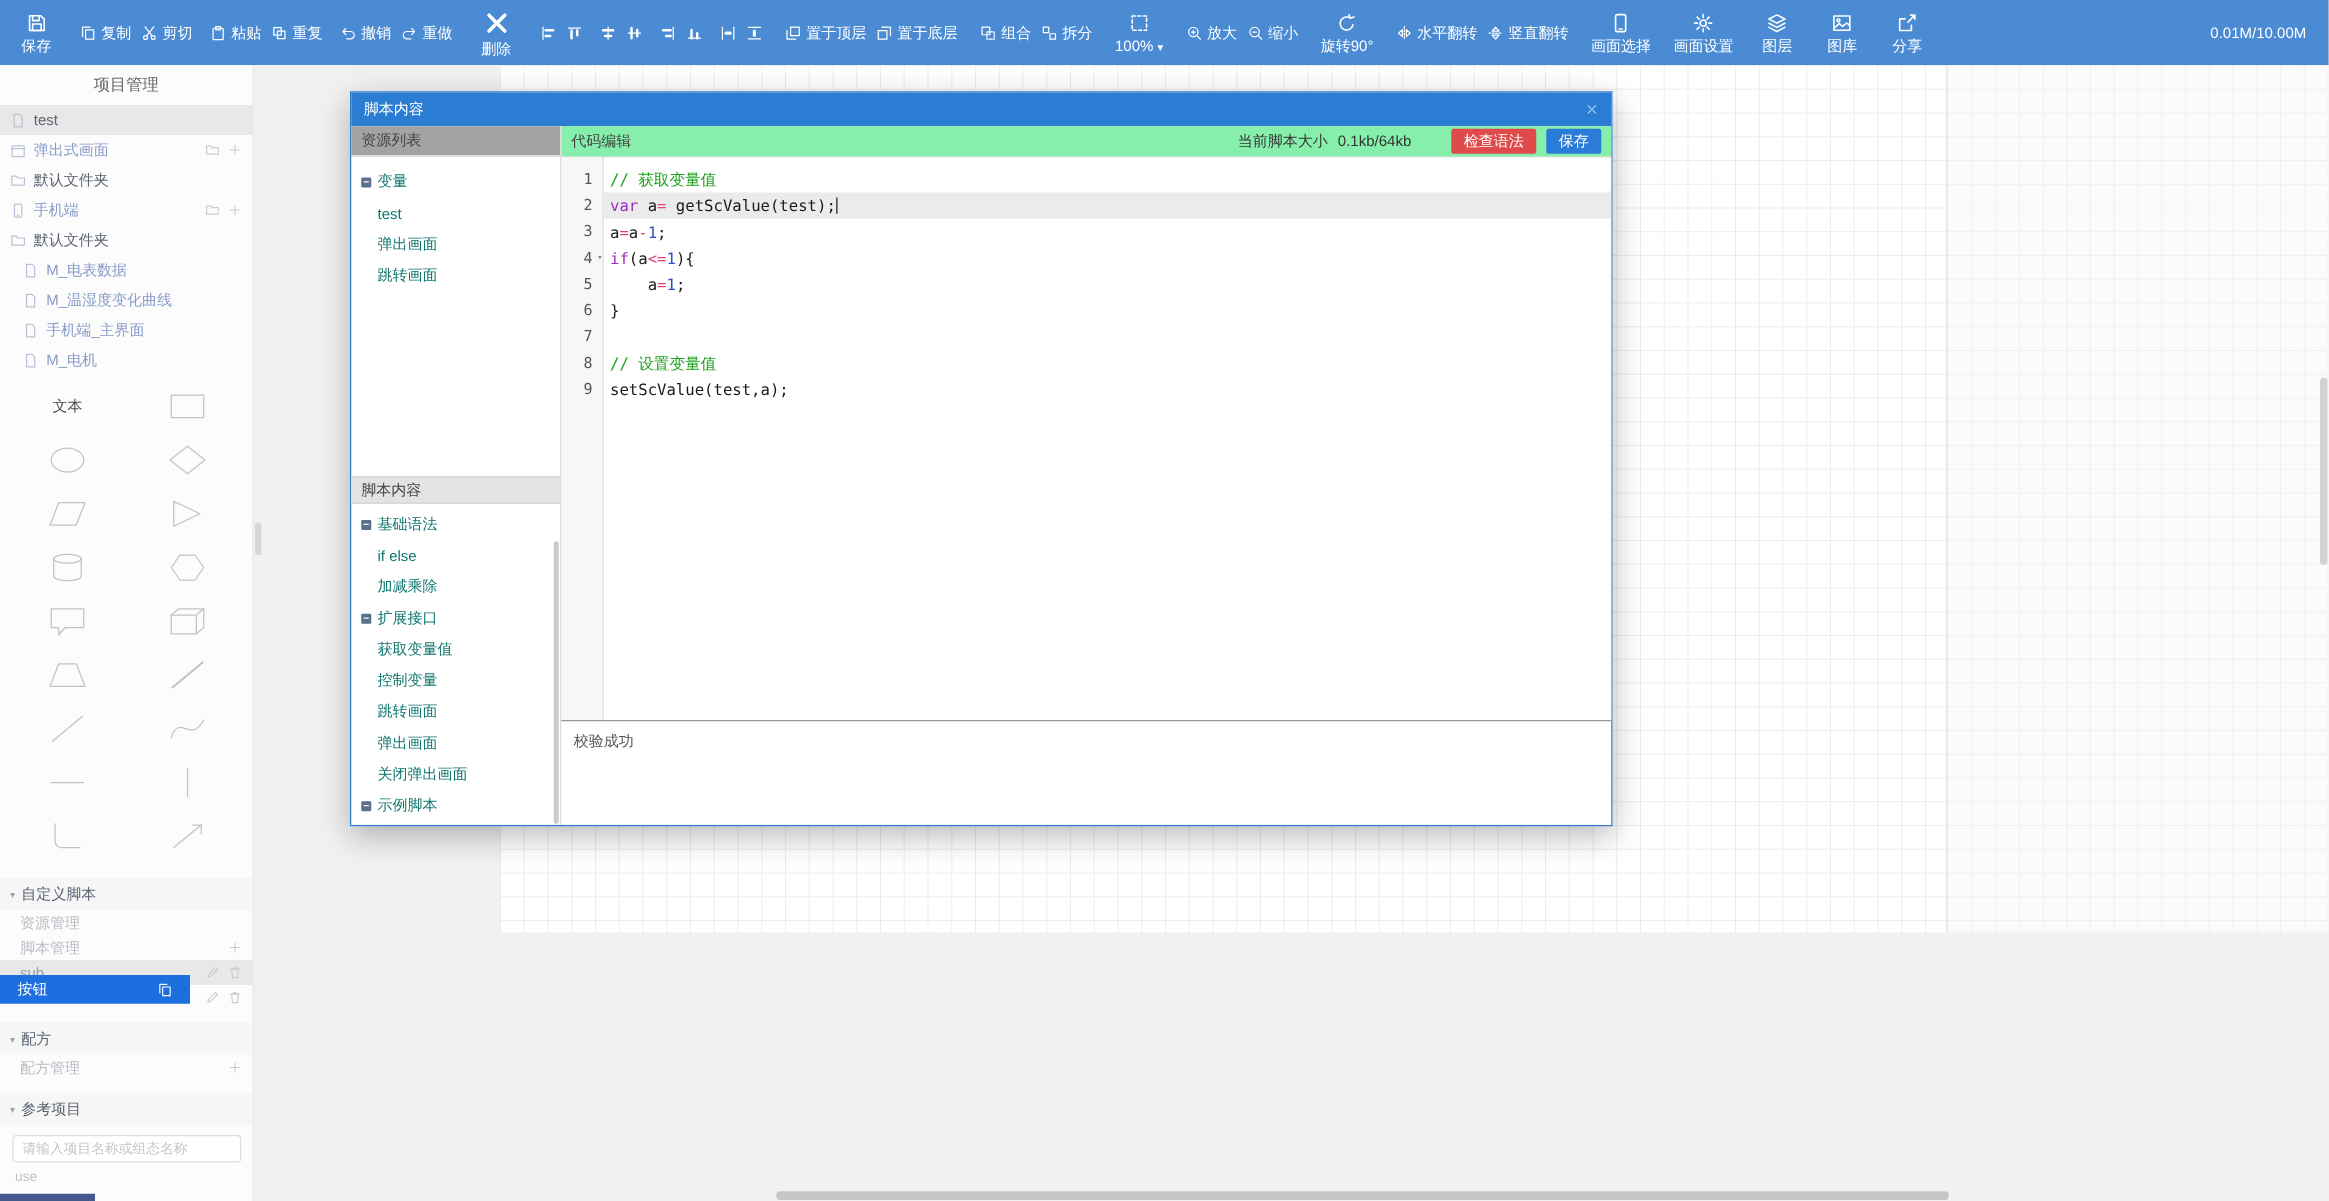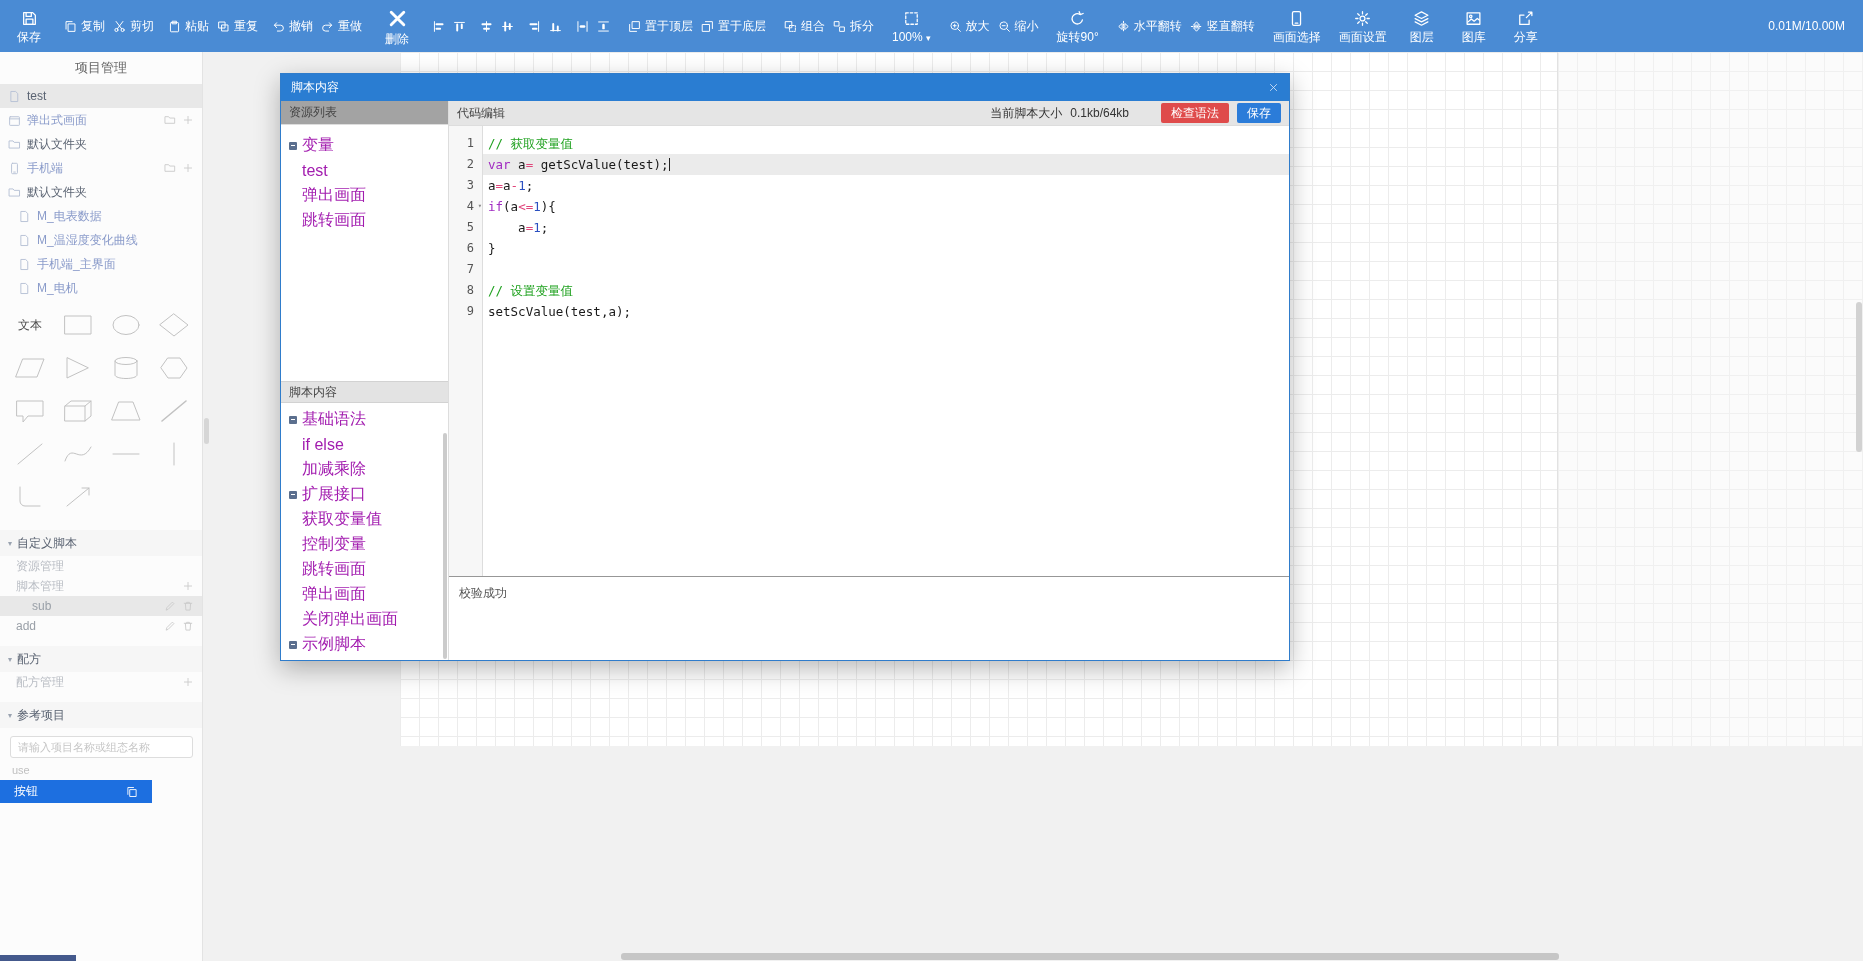--- a/index.html
+++ b/index.html
@@ -25,21 +25,21 @@
   .sb-title{height:32px;display:flex;align-items:center;justify-content:center;font-size:13px;color:#666}
   .sb-row{height:24px;display:flex;align-items:center;gap:6px;font-size:12px;color:#5a6372;padding:0 8px;cursor:pointer}
   .sb-row svg{width:13px;height:13px;color:#b8c2d6;flex:none}
   .sb-row.sel{background:#e8e8e8}
   .sb-row.accent{color:#8a9bca}
   .sb-row .grow{flex:1}
   .sb-row .act{display:flex}
   .sb-row .act svg{width:12px;height:12px;color:#cbcbcb}
   .sb-row.small{height:20px;color:#9aa0a8}
   .sb-row.small.muted{color:#b9bdc4}
-  .shape-grid{display:grid;grid-template-columns:repeat(4,1fr);row-gap:13px;padding:8px 4px 8px 6px;margin-top:2px}
+  .shape-grid{display:grid;grid-template-columns:repeat(2,1fr);row-gap:13px;padding:8px 4px 8px 6px;margin-top:2px}
   .shape-cell{display:flex;align-items:center;justify-content:center;height:30px;color:#c2c2c2;cursor:pointer}
   .shape-cell svg{width:36px;height:30px}
   .shape-cell.text{color:#4a4a4a;font-size:12px}
   .sb-sect{height:26px;display:flex;align-items:center;gap:5px;padding:0 8px;font-size:12px;color:#5a6372;background:#f6f6f6;margin-top:10px;cursor:pointer}
   .sect-caret{font-size:8px;color:#9aa3b0}
   .sb-input{display:block;margin:8px 10px 4px;width:183px;height:22px;border:1px solid #ddd;border-radius:3px;font-size:11px;padding:0 7px;color:#555;background:#fff;outline:none;font-family:inherit}
   .sb-input::placeholder{color:#c6c6c6}
   .partial{color:#c0c0c0;font-size:11px;height:16px;padding-left:12px;display:flex;align-items:center}
   .btn-bottom{position:absolute;left:0;top:728px;width:152px;height:23px;background:#1d6fe0;color:#fff;display:flex;align-items:center;justify-content:space-between;font-size:12px;padding:0 14px;cursor:pointer}
   .btn-bottom svg{width:12px;height:12px}
@@ -61,28 +61,28 @@
 
   
   .modal{position:absolute;left:280px;top:73px;width:1010px;height:588px;background:#fff;border:1px solid #2f7ccb;box-shadow:0 8px 24px rgba(0,0,0,.28);display:flex;flex-direction:column;z-index:10}
   .modal-header{height:27px;flex:none;background:#2a7dd2;display:flex;align-items:center;padding:0 10px;color:#fff;font-size:12px}
   .m-close{margin-left:auto;display:flex;cursor:pointer;color:#d9e7f8}
   .m-close svg{width:11px;height:11px}
   .modal-body{flex:1;display:flex;min-height:0}
   .res-panel{width:168px;flex:none;border-right:1px solid #ddd;display:flex;flex-direction:column;position:relative;min-height:0}
   .panel-bar{height:24px;flex:none;background:#a3a3a3;border-bottom:1px solid #ddd;display:flex;align-items:center;padding:0 8px;font-size:12px;color:#444}
   .res-tree{height:256px;flex:none;padding-top:8px}
-  .tree-row{height:25px;display:flex;align-items:center;gap:5px;font-size:16px;color:#a21caf;cursor:pointer}
+  .tree-row{height:25px;display:flex;align-items:center;gap:5px;font-size:12px;color:#0f766e;cursor:pointer}
   .exp{width:8px;height:8px;background:#5b6f8e;border-radius:1px;display:inline-flex;align-items:center;justify-content:center;flex:none}
   .exp::after{content:"";display:block;width:4px;height:1px;background:#fff}
   .manual-bar{height:22px;flex:none;background:#e3e3e3;border-top:1px solid #d2d2d2;border-bottom:1px solid #d2d2d2;display:flex;align-items:center;padding:0 8px;font-size:12px;color:#444}
   .manual-list{flex:1;padding-top:4px;overflow:hidden}
   .panel-scroll{position:absolute;right:1px;top:332px;width:4px;height:226px;background:#cbcbcb;border-radius:2px}
   .code-col{flex:1;display:flex;flex-direction:column;min-width:0;min-height:0}
-  .code-header{height:25px;flex:none;background:#e5e5e5;border-bottom:1px solid #ddd;display:flex;align-items:center;padding:0 8px;font-size:12px;color:#444}
+  .code-header{height:25px;flex:none;background:#86efac;border-bottom:1px solid #ddd;display:flex;align-items:center;padding:0 8px;font-size:12px;color:#444}
   .size-wrap{margin-left:auto;display:flex;gap:8px;color:#333;align-items:center}
   .size-wrap .btn:first-of-type{margin-left:24px}
   .btn{height:20px;border:none;border-radius:2px;color:#fff;font-size:12px;display:flex;align-items:center;padding:0 10px;cursor:pointer;font-family:inherit}
   .btn.danger{background:#df4b4b}
   .btn.primary{background:#2b7cd9}
   .editor{flex:1;display:flex;min-height:0;background:#fff}
   .gutter{width:34px;flex:none;background:#f7f7f7;border-right:1px solid #ddd;padding-top:7px}
   .gut-row{height:21px;line-height:21px;font-family:"DejaVu Sans Mono",monospace;font-size:12px;color:#555;text-align:right;padding-right:8px;position:relative}
   .fold{position:absolute;right:0;top:0;font-size:7px;color:#888;line-height:21px}
   .code-area{flex:1;padding-top:7px;overflow:hidden;min-width:0}
@@ -540,21 +540,21 @@
       </div>
       <div class="sb-row small muted" style="padding-left:16px">
         <span>脚本管理</span>
         <span class="grow"></span>
         <span class="act">
           <svg viewBox="0 0 16 16" fill="none" stroke="currentColor" stroke-width="1.2" stroke-linecap="round" stroke-linejoin="round">
             <path d="M8 3.2v9.6M3.2 8h9.6"></path>
           </svg>
         </span>
       </div>
-      <div class="sb-row small sel" style="padding-left:32px">
+      <div class="sb-row small sel" style="padding-left:16px">
         <span>sub</span>
         <span class="grow"></span>
         <span class="act">
           <svg viewBox="0 0 16 16" fill="none" stroke="currentColor" stroke-width="1.2" stroke-linecap="round" stroke-linejoin="round">
             <path d="M3 13l.9-2.9 7.3-7.3 2 2-7.3 7.3z"></path>
           </svg>
         </span>
         <span class="act">
           <svg viewBox="0 0 16 16" fill="none" stroke="currentColor" stroke-width="1.2" stroke-linecap="round" stroke-linejoin="round">
             <path d="M3 4.4h10M6.2 4.4V3.1h3.6v1.3M4.5 4.4l.7 9h5.6l.7-9"></path>

